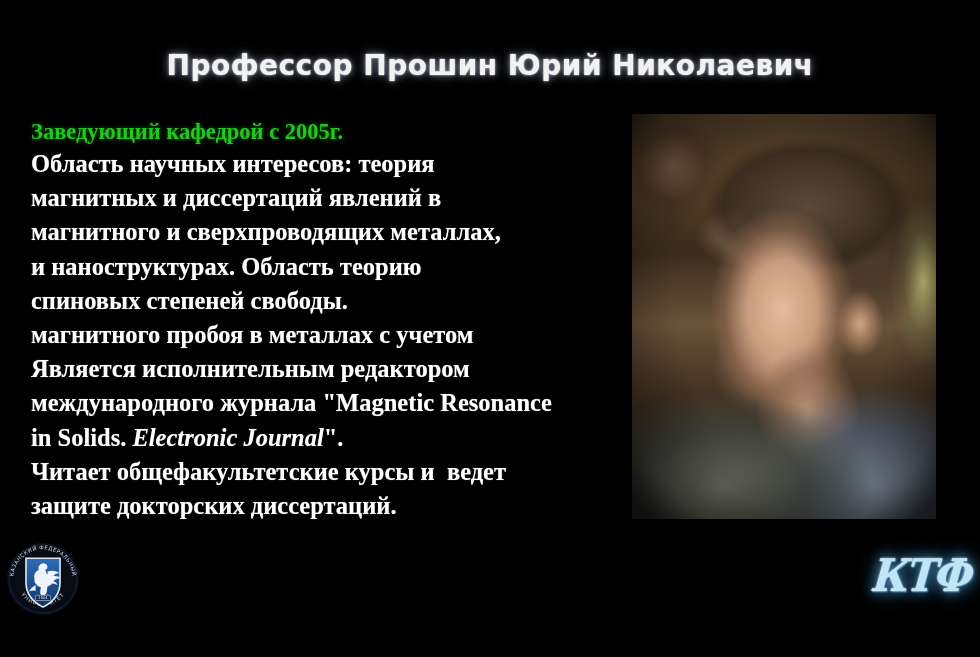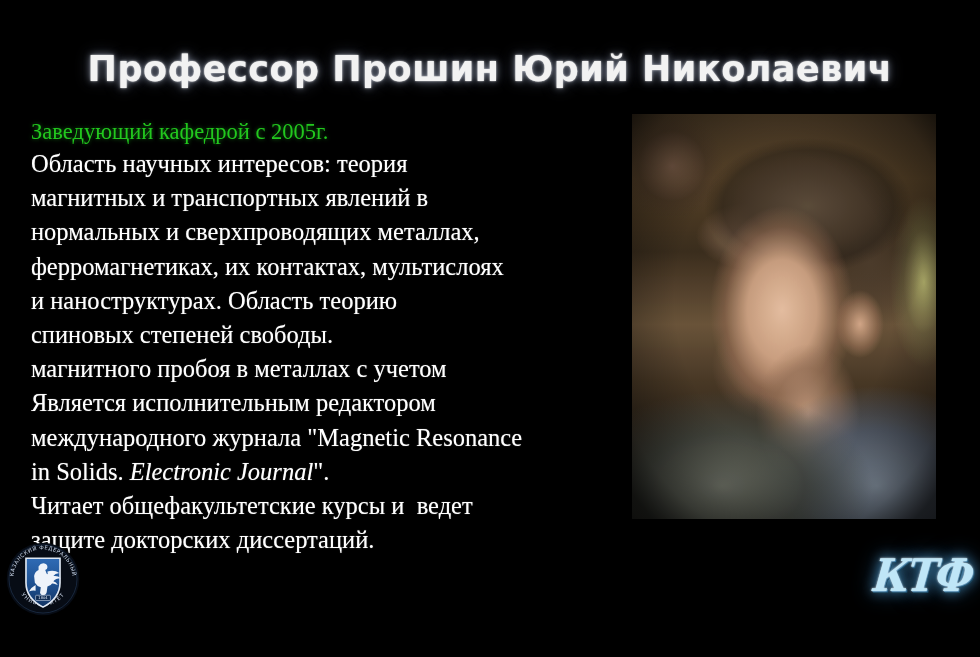--- a/index.html
+++ b/index.html
@@ -20,41 +20,41 @@
 
   
   #title {
     position: absolute;
     left: 0;
     top: 49px;
     width: 980px;
     text-align: center;
     font-family: "DejaVu Sans", "Liberation Sans", sans-serif;
     font-weight: 700;
-    font-size: 35px;
+    font-size: 28px;
     letter-spacing: 0.5px;
     color: #f2f2f2;
     text-shadow:
        0 0 2px rgba(255,255,255,0.85),
        0 0 7px rgba(200,210,235,0.55),
        0 0 16px rgba(150,170,210,0.35);
     white-space: nowrap;
   }
 
   
   #textcol {
     position: absolute;
     left: 31px;
     top: 116px;
     width: 580px;
   }
   .line {
     font-size: 24.5px;
     line-height: 34.2px;
-    font-weight: 400;
+    font-weight: 700;
     color: #ffffff;
     white-space: pre;
     text-shadow: 0 0 1px rgba(255,255,255,0.5);
   }
   .line.green {
     color: #22c81e;
     font-size: 22.5px;
     line-height: 31px;
     text-shadow: 0 0 4px rgba(40,200,40,0.55);
   }
@@ -158,23 +158,22 @@
 
 <div id="slide">
 
   <div id="title">Профессор Прошин Юрий Николаевич</div>
 
   <div id="textcol">
 
     <div class="line green">Заведующий кафедрой с 2005г.</div>
 
     <div class="line">Область научных интересов: теория</div>
-    <div class="line">магнитных и транспортных явлений в</div>
-    <div class="line">нормальных и сверхпроводящих металлах,</div>
-    <div class="line">ферромагнетиках, их контактах, мультислоях</div>
+    <div class="line">магнитных и диссертаций явлений в</div>
+    <div class="line">магнитного и сверхпроводящих металлах,</div>
     <div class="line">и наноструктурах. Область теорию</div>
     <div class="line">спиновых степеней свободы.</div>
     <div class="line">магнитного пробоя в металлах с учетом</div>
     <div class="line">Является исполнительным редактором</div>
 
     <div class="line">международного журнала "Magnetic Resonance</div>
 
     <div class="line"><span>in Solids. </span><span class="ital">Electronic Journal</span><span>".</span></div>
 
     <div class="line">Читает общефакультетские курсы и  ведет</div>

